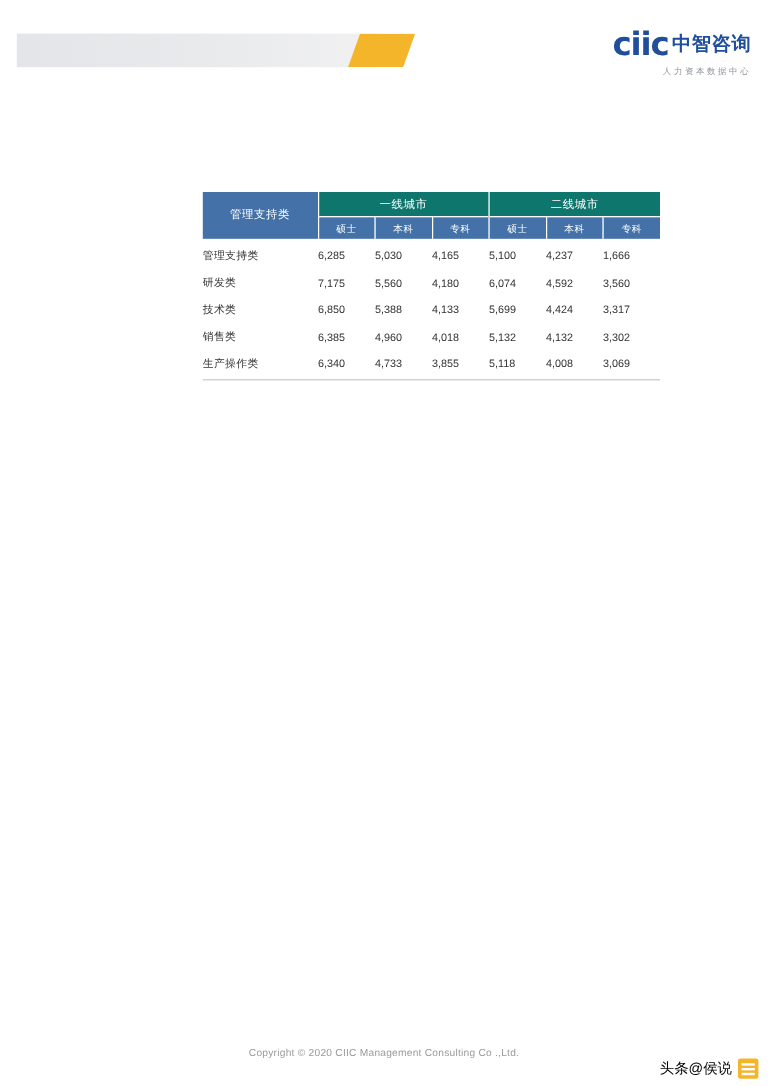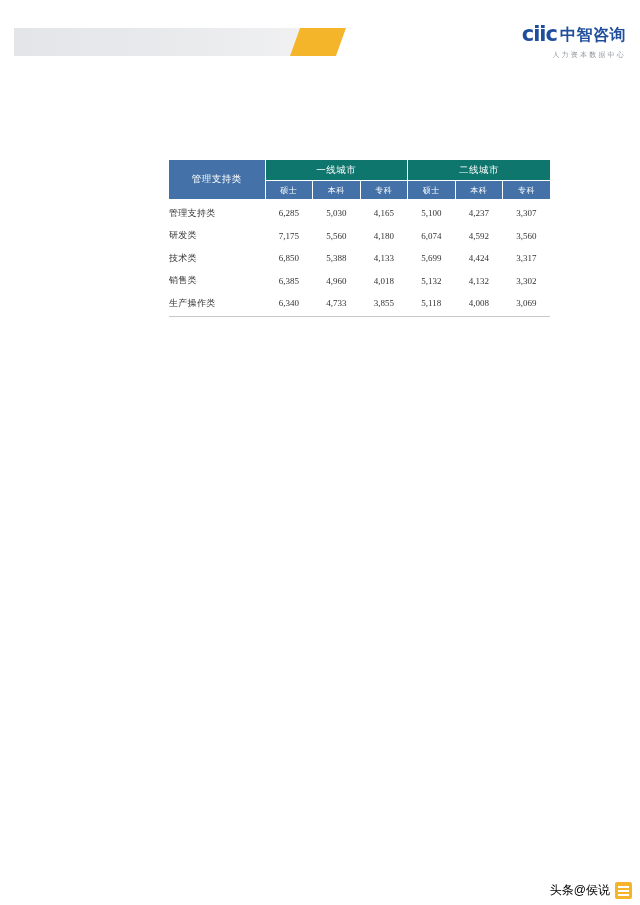--- a/index.html
+++ b/index.html
@@ -52,21 +52,21 @@
     top: 24px;
     text-align: right;
     line-height: 1;
   }
   .logo-row {
     display: flex;
     align-items: center;
     justify-content: flex-end;
   }
   .logo-mark {
-    font-size: 21px;
+    font-size: 27px;
     font-weight: bold;
     color: #1f4e9c;
     letter-spacing: -1px;
     font-family: "DejaVu Sans", sans-serif;
   }
   .logo-cn {
     font-size: 16px;
     font-weight: bold;
     color: #1f4e9c;
     margin-left: 3px;
@@ -139,22 +139,22 @@
     color: #333333;
     height: 22.5px;
     padding-left: 10px;
     text-align: left;
     letter-spacing: 0.3px;
   }
   td.num {
     font-size: 9px;
     color: #333333;
     height: 22.5px;
-    text-align: center;
-    font-family: Liberation Serif, serif;
+    text-align: left;
+    font-family: Liberation Sans, sans-serif;
   }
   tr.first-body td { padding-top: 3px; }
   .table-bottom-rule {
     position: absolute;
     left: 169px;
     top: 316px;
     width: 381px;
     height: 1px;
     background: #c8c8c8;
   }
@@ -240,21 +240,21 @@
         </tr>
       </thead>
       <tbody>
         <tr class="first-body">
           <td class="rowlabel">管理支持类</td>
           <td class="num">6,285</td>
           <td class="num">5,030</td>
           <td class="num">4,165</td>
           <td class="num">5,100</td>
           <td class="num">4,237</td>
-          <td class="num">3,307</td>
+          <td class="num">1,666</td>
         </tr>
         <tr>
           <td class="rowlabel">研发类</td>
           <td class="num">7,175</td>
           <td class="num">5,560</td>
           <td class="num">4,180</td>
           <td class="num">6,074</td>
           <td class="num">4,592</td>
           <td class="num">3,560</td>
         </tr>
@@ -283,19 +283,20 @@
           <td class="num">3,855</td>
           <td class="num">5,118</td>
           <td class="num">4,008</td>
           <td class="num">3,069</td>
         </tr>
       </tbody>
     </table>
   </div>
   <div class="table-bottom-rule"></div>
 
+  <div class="footer-copy">Copyright © 2020 CIIC Management Consulting Co .,Ltd.</div>
 
   <div class="watermark">
     <span>头条@侯说</span>
     <span class="wm-logo"></span>
   </div>
 
 </div>
 
 </body></html>

